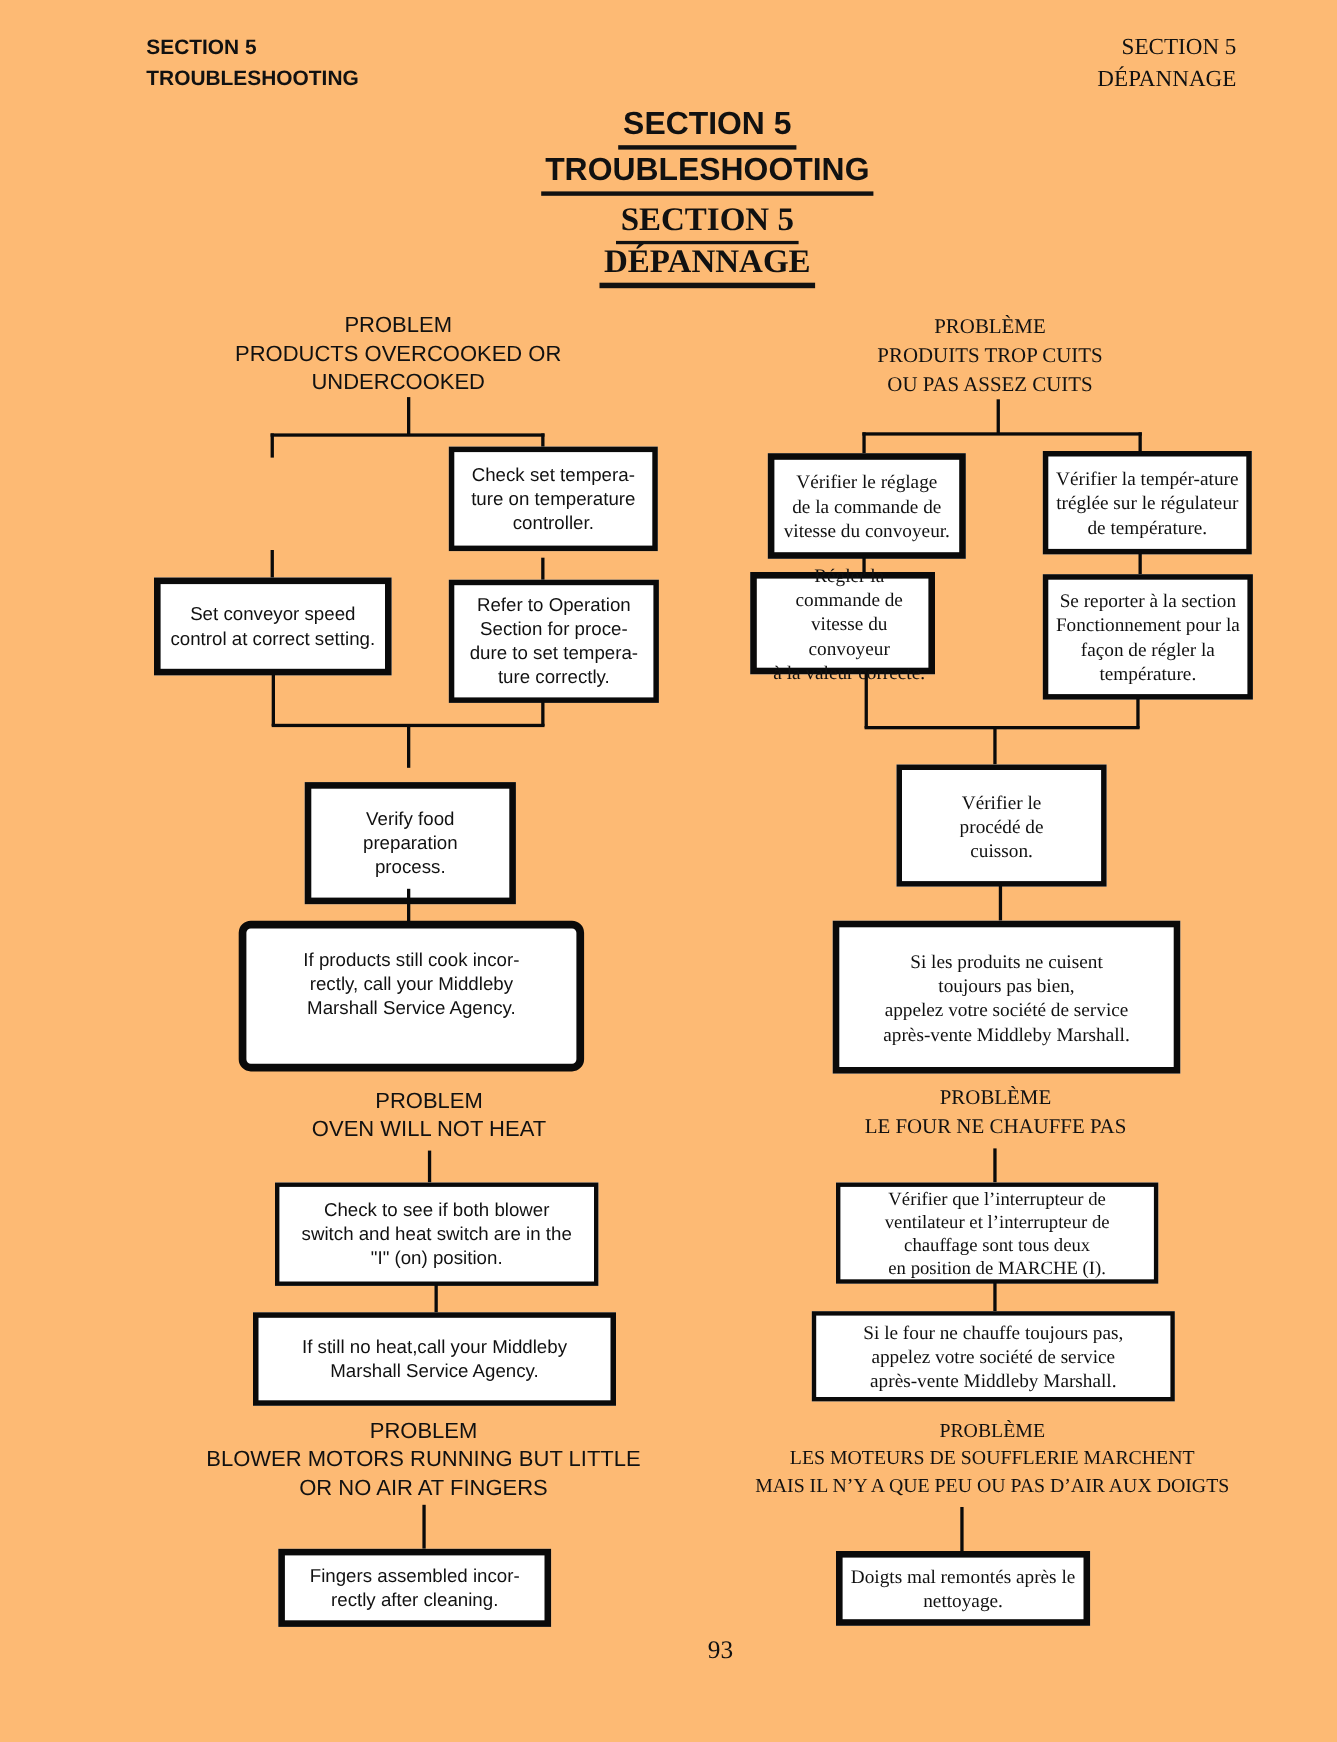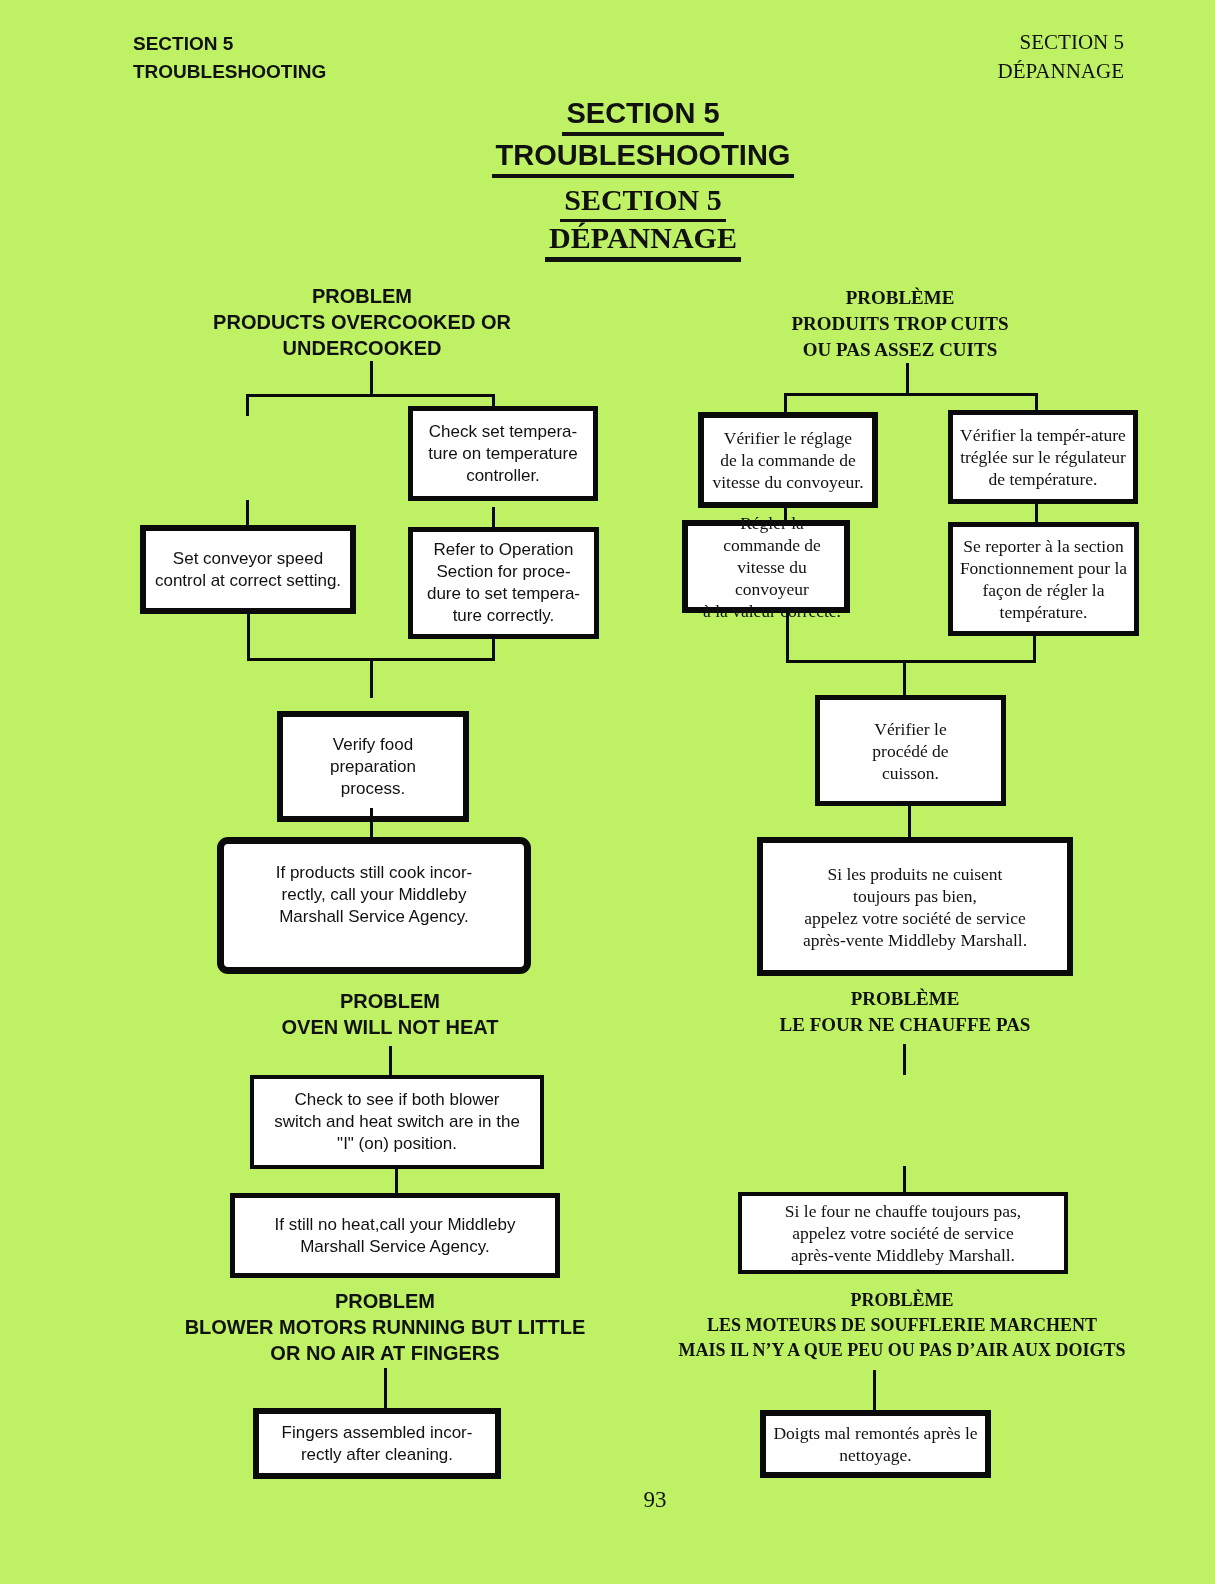--- a/index.html
+++ b/index.html
@@ -1,32 +1,32 @@
 <!DOCTYPE html>
 <html><head>
 <meta charset="utf-8">
 <title>Manual Page</title>
 <style>
   html,body{margin:0;padding:0;background:#e8e8e8;}
   #page{
     position:relative;
     width:1215px;height:1584px;
-    background:#bef264;
+    background:#fdba74;
     color:#111;
     overflow:hidden;
     margin:0 auto;
   }
   .sans{font-family:"Liberation Sans","DejaVu Sans",sans-serif;}
   .serif{font-family:"Liberation Serif","DejaVu Serif",serif;}
   .abs{position:absolute;box-sizing:border-box;}
   .hdr{font-weight:bold;white-space:pre-line;}
   .titleline{text-align:center;font-weight:bold;}
   .titleline span{display:inline-block;border-bottom:4px solid #111;padding:0 4px 2px 4px;}
   .heading{
-    position:absolute;text-align:center;font-weight:bold;
+    position:absolute;text-align:center;font-weight:normal;
     white-space:pre-line;box-sizing:border-box;
   }
   .fbox{
     position:absolute;box-sizing:border-box;
     border:5px solid #0a0a0a;background:#fff;
     display:flex;align-items:center;justify-content:center;
     text-align:center;white-space:pre-line;
   }
   .b4{border-width:4px;} .b6{border-width:6px;} .b7{border-width:7px;border-radius:11px;}
   .sans.fbox, .fbox.sans{font-size:17px;line-height:22px;}
@@ -151,20 +151,24 @@
   <div class="fbox serif b6" style="left:757px;top:837px;width:316px;height:139px;">Si les produits ne cuisent
 toujours pas bien,
 appelez votre société de service
 après-vente Middleby Marshall.</div>
 
   <div class="heading serif" style="left:755px;top:986px;width:300px;font-size:19px;line-height:26px;">PROBLÈME
 LE FOUR NE CHAUFFE PAS</div>
 
   <div class="conn" style="left:903px;top:1044px;width:3px;height:31px;"></div>
 
+  <div class="fbox serif b4" style="left:760px;top:1075px;width:293px;height:92px;font-size:17px;line-height:21px;">Vérifier que l’interrupteur de
+ventilateur et l’interrupteur de
+chauffage sont tous deux
+en position de MARCHE (I).</div>
 
   <div class="conn" style="left:903px;top:1166px;width:3px;height:26px;"></div>
 
   <div class="fbox serif b4" style="left:738px;top:1192px;width:330px;height:82px;">Si le four ne chauffe toujours pas,
 appelez votre société de service
 après-vente Middleby Marshall.</div>
 
   <div class="heading serif" style="left:652px;top:1288px;width:500px;font-size:18px;line-height:25px;">PROBLÈME
 LES MOTEURS DE SOUFFLERIE MARCHENT
 MAIS IL N’Y A QUE PEU OU PAS D’AIR AUX DOIGTS</div>

